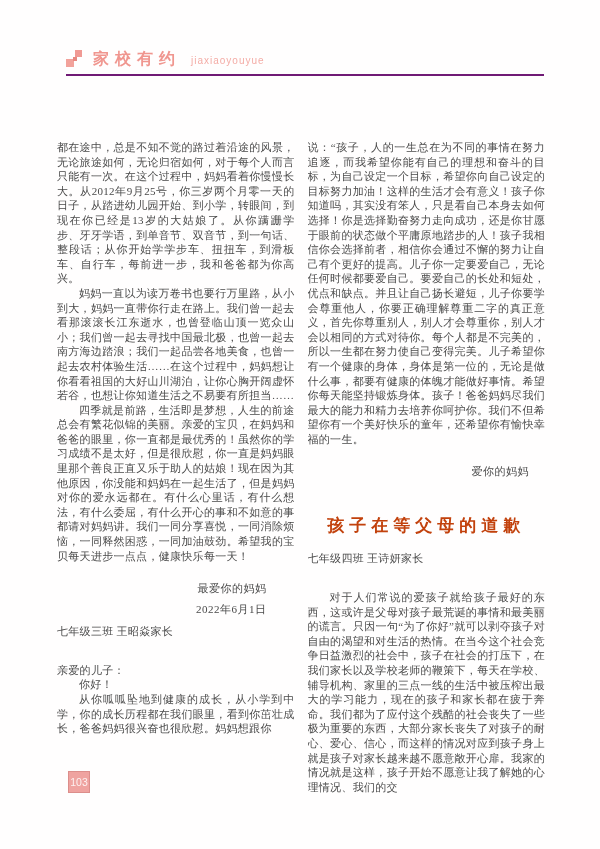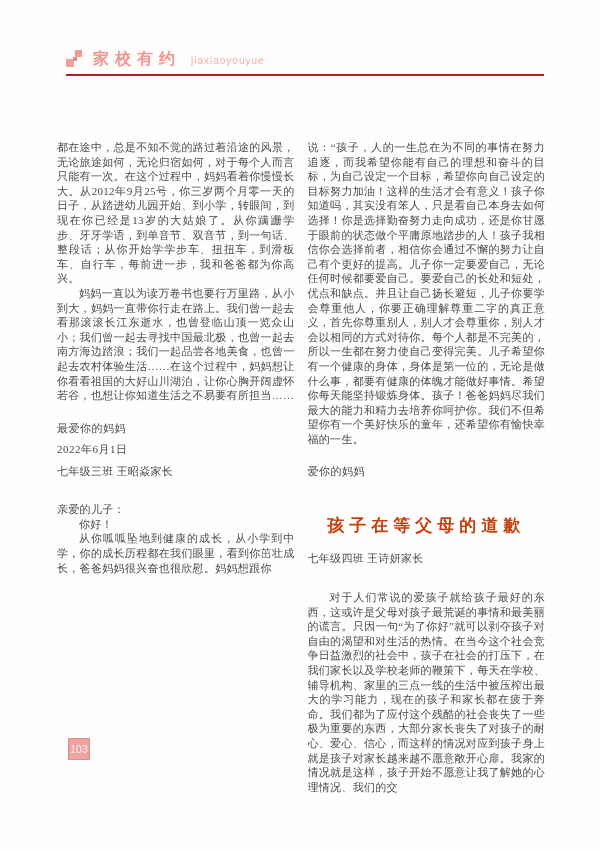--- a/index.html
+++ b/index.html
@@ -11,21 +11,21 @@
   .page{
     position:relative;
     width:600px;height:849px;
     overflow:hidden;
     background:#fffefe;
   }
   
   .header{
     position:absolute;
     left:66px;top:50px;right:56px;
-    border-bottom:2px solid #b91c1c;
+    border-bottom:2px solid #701a75;
     padding-bottom:7px;
   }
   .header-row{display:flex;align-items:flex-end;gap:10px;}
   .logo-mark{position:relative;width:17px;height:17px;display:inline-block;flex:0 0 auto;}
   .logo-mark i{position:absolute;display:block;}
   .logo-mark .sq1{width:8px;height:8px;left:0;bottom:0;background:#f2a29b;}
   .logo-mark .sq2{width:7px;height:7px;right:1px;top:0;background:#f09a94;}
   .logo-mark .sq3{width:4px;height:4px;left:7px;top:7px;background:#e68881;}
   .header-title{
     font-size:16px;font-weight:bold;
@@ -49,20 +49,21 @@
   .col p{
     margin:0;
     font-size:11px;line-height:14.6px;
     text-align:justify;text-justify:inter-ideograph;
     color:#4a4a4a;
     letter-spacing:0.3px;
   }
   .indent{text-indent:2em;}
   .signature{
     margin-top:15px;margin-bottom:4px;
+    text-align:right;
     font-size:11px;line-height:21px;
     color:#4a4a4a;letter-spacing:0.5px;font-family:Liberation Serif, serif;
   }
   .sig-left{padding-right:28px;}
   .sig-right{padding-right:16px;}
   .article-title{
     margin:32px 0 13px 0;
     text-align:center;
     font-size:17px;font-weight:bold;
     letter-spacing:5px;color:#c2410c;
@@ -72,21 +73,21 @@
     text-align:center;
     font-size:10.5px;letter-spacing:1.5px;
     color:#4a4a4a;
     margin-bottom:24px !important;
   }
   .salutation{text-indent:0;}
   .greeting{text-indent:2em;}
   
   .page-badge{
     position:absolute;
-    left:68px;top:738px;
+    left:68px;top:771px;
     width:22px;height:22px;
     background:#efa3a0;
     border:1px solid #dc8e8b;
     box-sizing:border-box;
     display:flex;align-items:center;justify-content:center;
     font-family:"Liberation Sans","DejaVu Sans",sans-serif;
     font-size:10.5px;font-weight:normal;
     color:rgba(255,255,255,0.85);
   }
 </style>
@@ -105,20 +106,21 @@
       <span class="header-title">家校有约</span>
       <span class="header-pinyin">jiaxiaoyouyue</span>
     </div>
   </div>
 
   <div class="columns">
 
     <div class="col">
       <p>都在途中，总是不知不觉的路过着沿途的风景，无论旅途如何，无论归宿如何，对于每个人而言只能有一次。在这个过程中，妈妈看着你慢慢长大。从2012年9月25号，你三岁两个月零一天的日子，从踏进幼儿园开始、到小学，转眼间，到现在你已经是13岁的大姑娘了。从你蹒跚学步、牙牙学语，到单音节、双音节，到一句话、整段话；从你开始学学步车、扭扭车，到滑板车、自行车，每前进一步，我和爸爸都为你高兴。</p>
       <p class="indent">妈妈一直以为读万卷书也要行万里路，从小到大，妈妈一直带你行走在路上。我们曾一起去看那滚滚长江东逝水，也曾登临山顶一览众山小；我们曾一起去寻找中国最北极，也曾一起去南方海边踏浪；我们一起品尝各地美食，也曾一起去农村体验生活……在这个过程中，妈妈想让你看看祖国的大好山川湖泊，让你心胸开阔虚怀若谷，也想让你知道生活之不易要有所担当……</p>
+      <p class="indent">四季就是前路，生活即是梦想，人生的前途总会有繁花似锦的美丽。亲爱的宝贝，在妈妈和爸爸的眼里，你一直都是最优秀的！虽然你的学习成绩不是太好，但是很欣慰，你一直是妈妈眼里那个善良正直又乐于助人的姑娘！现在因为其他原因，你没能和妈妈在一起生活了，但是妈妈对你的爱永远都在。有什么心里话，有什么想法，有什么委屈，有什么开心的事和不如意的事都请对妈妈讲。我们一同分享喜悦，一同消除烦恼，一同释然困惑，一同加油鼓劲。希望我的宝贝每天进步一点点，健康快乐每一天！</p>
       <div class="signature sig-left">
         <div>最爱你的妈妈</div>
         <div>2022年6月1日</div>
       </div>
       <p class="byline">七年级三班 王昭焱家长</p>
       <p class="salutation">亲爱的儿子：</p>
       <p class="greeting">你好！</p>
       <p class="indent">从你呱呱坠地到健康的成长，从小学到中学，你的成长历程都在我们眼里，看到你茁壮成长，爸爸妈妈很兴奋也很欣慰。妈妈想跟你</p>
     </div>
 

